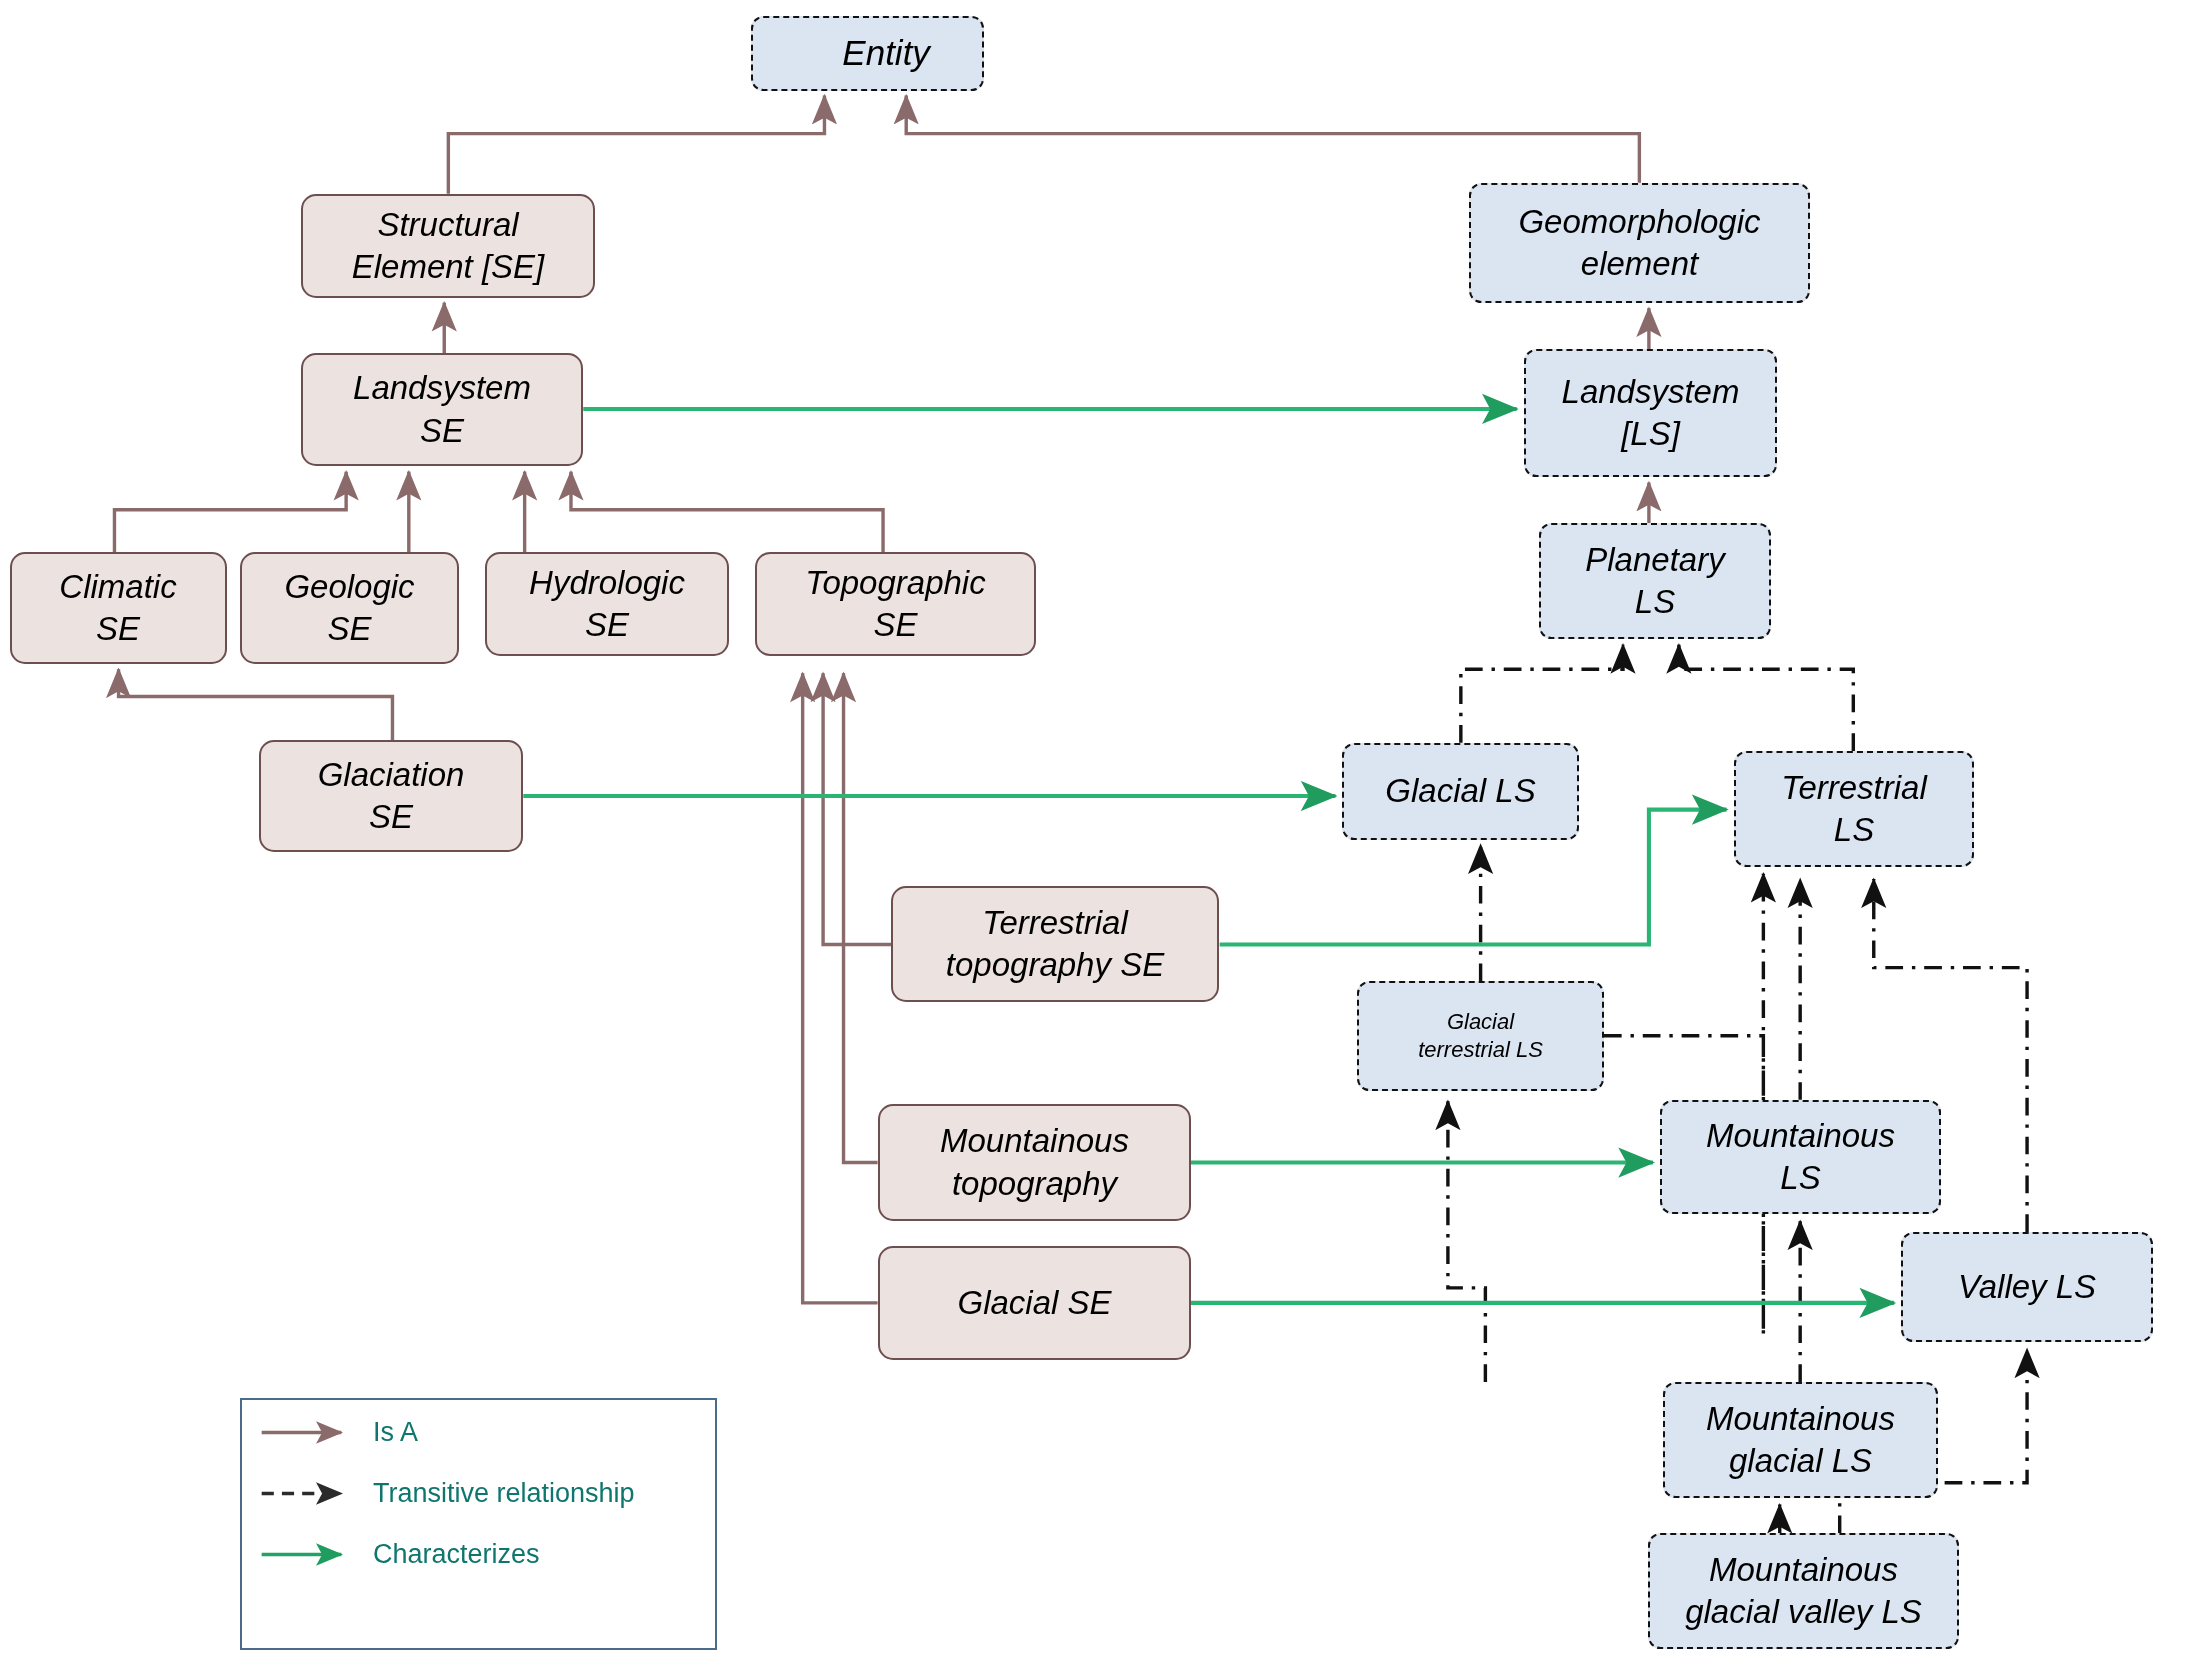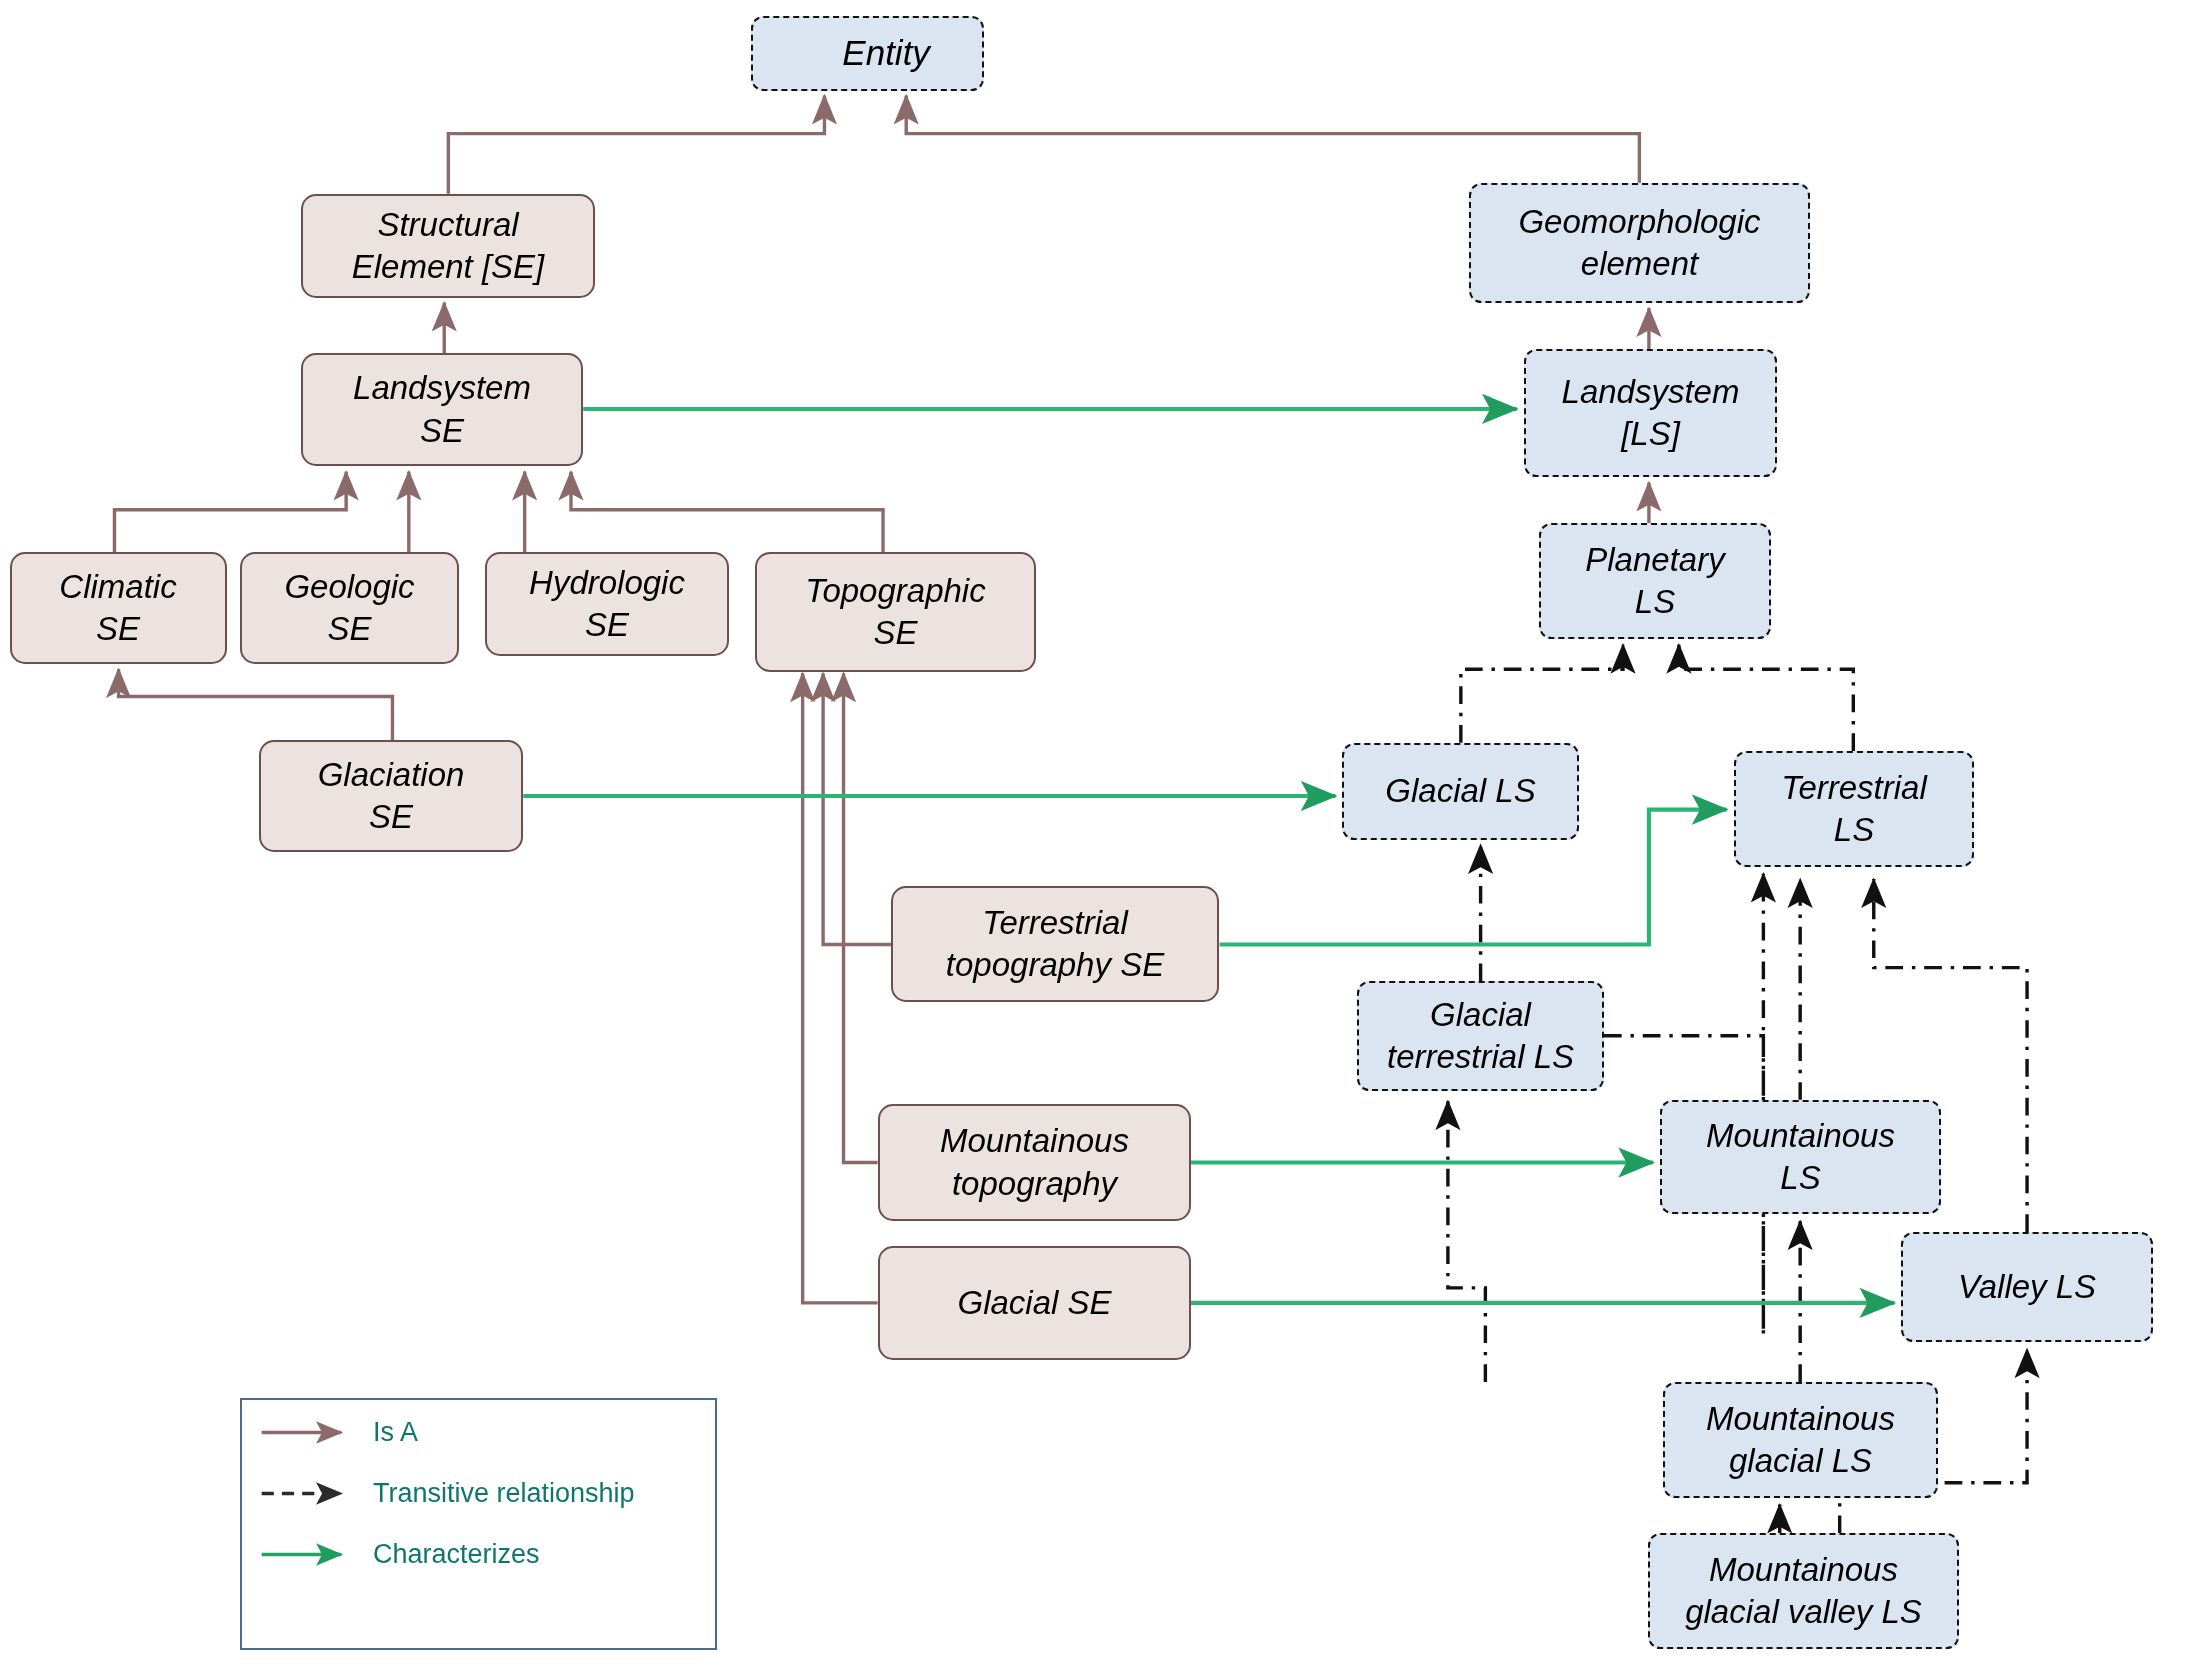--- a/index.html
+++ b/index.html
@@ -96,39 +96,39 @@
       </div>
       <div class="node se" style="left: 9.5px; top: 552px; width: 217px; height: 112px; font-size: 33px;">
         <span>Climatic<br>SE</span>
       </div>
       <div class="node se" style="left: 240px; top: 552px; width: 219px; height: 112px; font-size: 33px;">
         <span>Geologic<br>SE</span>
       </div>
       <div class="node se" style="left: 485px; top: 552px; width: 244px; height: 104px; font-size: 33px;">
         <span>Hydrologic<br>SE</span>
       </div>
-      <div class="node se" style="left: 755px; top: 552px; width: 281px; height: 120px; font-size: 33px;">
+      <div class="node se" style="left: 755px; top: 552px; width: 281px; height: 104px; font-size: 33px;">
         <span>Topographic<br>SE</span>
       </div>
       <div class="node ls" style="left: 1539px; top: 523px; width: 232px; height: 116px; font-size: 33px;">
         <span>Planetary<br>LS</span>
       </div>
       <div class="node se" style="left: 259px; top: 740px; width: 264px; height: 112px; font-size: 33px;">
         <span>Glaciation<br>SE</span>
       </div>
       <div class="node ls" style="left: 1342px; top: 743px; width: 237px; height: 97px; font-size: 33px;">
         <span>Glacial LS</span>
       </div>
       <div class="node ls" style="left: 1734px; top: 751px; width: 240px; height: 116px; font-size: 33px;">
         <span>Terrestrial<br>LS</span>
       </div>
       <div class="node se" style="left: 891px; top: 886px; width: 328px; height: 116px; font-size: 33px;">
         <span>Terrestrial<br>topography SE</span>
       </div>
-      <div class="node ls" style="left: 1357px; top: 981px; width: 247px; height: 110px; font-size: 33px; justify-content: center;">
+      <div class="node ls" style="left: 1357px; top: 981px; width: 247px; height: 110px; font-size: 22px; justify-content: center;">
         <span>Glacial<br>terrestrial LS</span>
       </div>
       <div class="node se" style="left: 878px; top: 1104px; width: 313px; height: 117px; font-size: 33px;">
         <span>Mountainous<br>topography</span>
       </div>
       <div class="node ls" style="left: 1660px; top: 1100px; width: 281px; height: 114px; font-size: 33px;">
         <span>Mountainous<br>LS</span>
       </div>
       <div class="node se" style="left: 878px; top: 1246px; width: 313px; height: 114px; font-size: 33px;">
         <span>Glacial SE</span>

